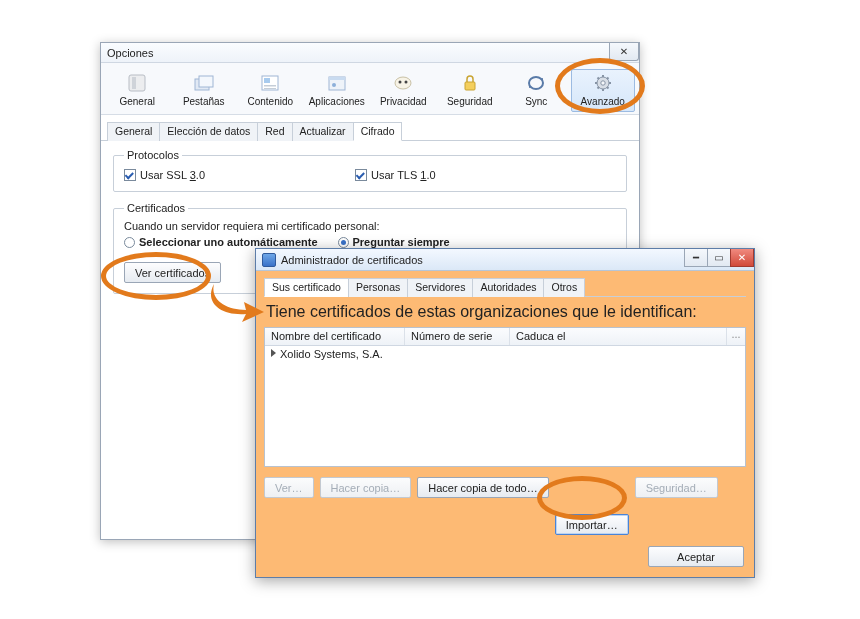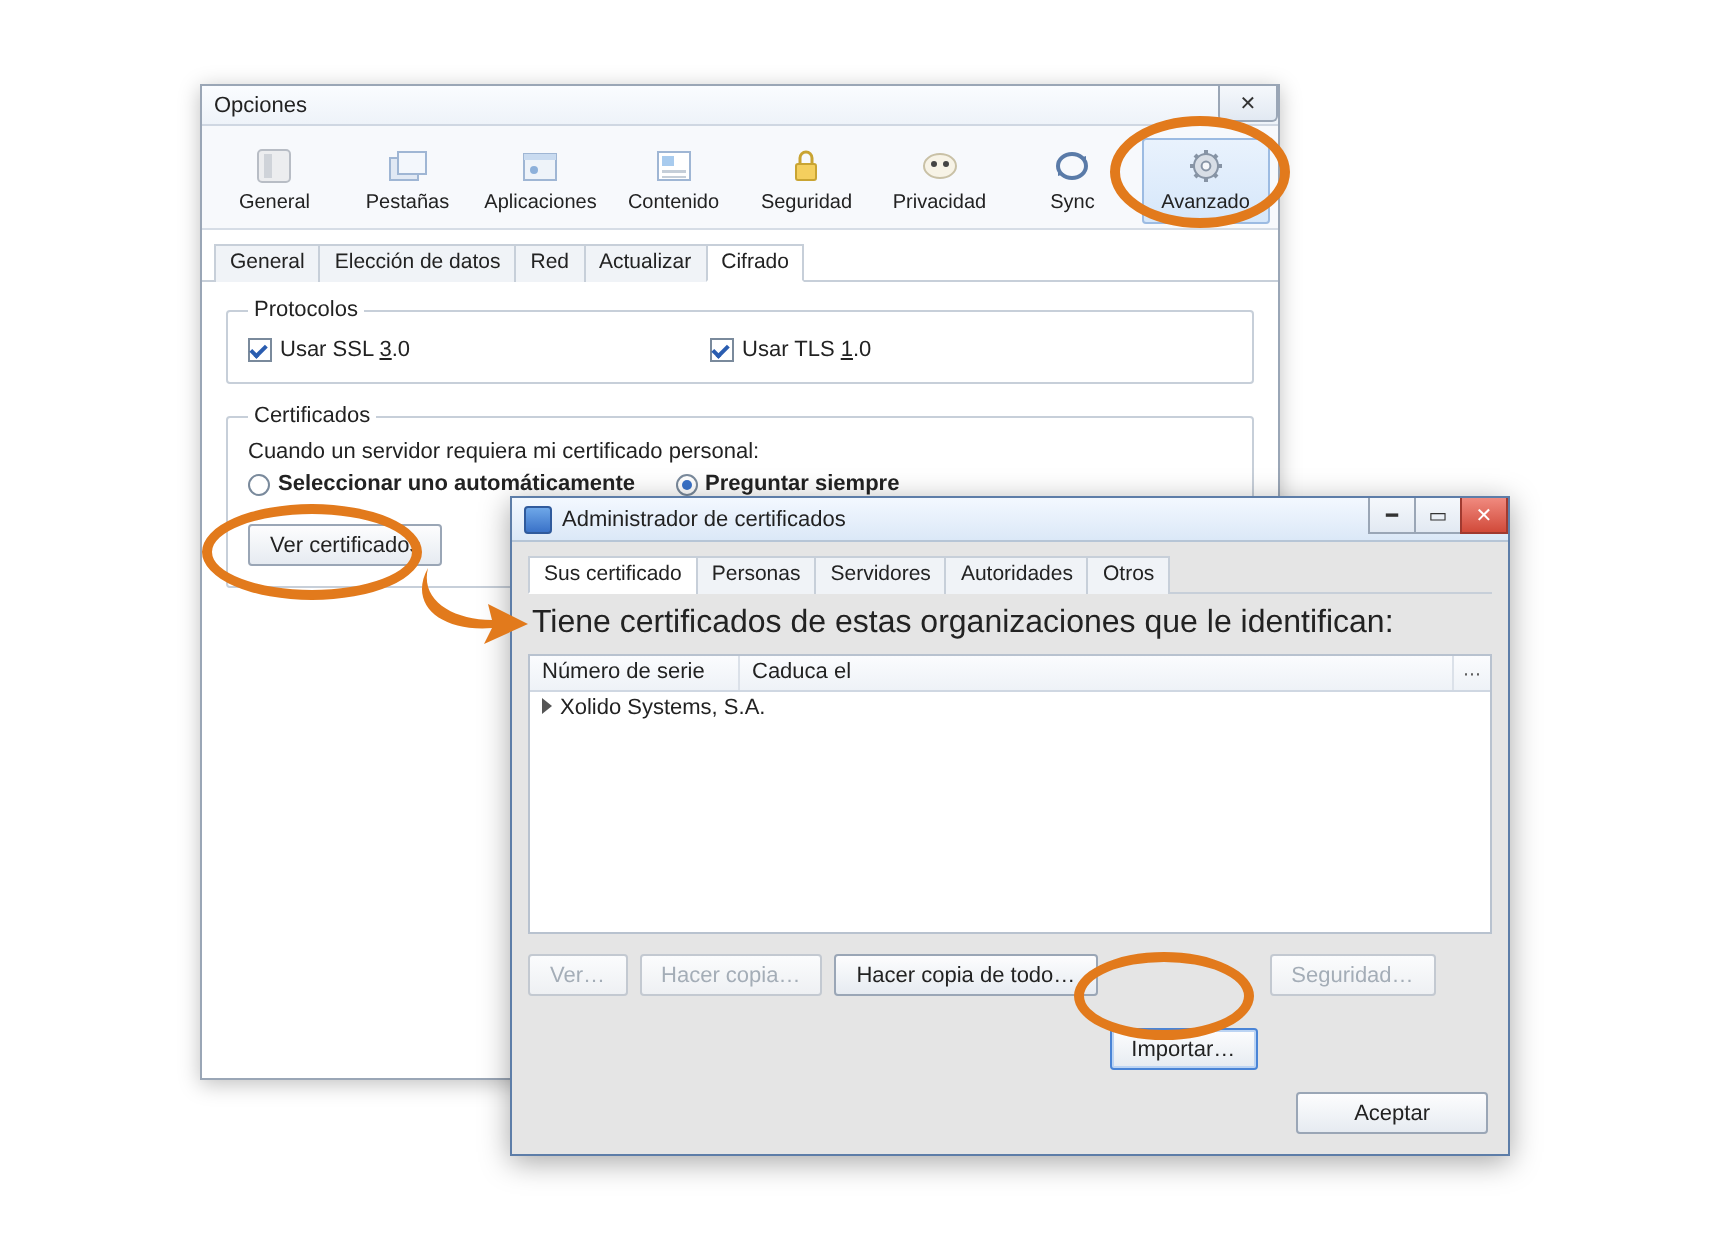--- a/index.html
+++ b/index.html
@@ -235,21 +235,21 @@
   }
 
   
   .win-cert {
     position: absolute;
     left: 255px;
     top: 248px;
     width: 500px;
     height: 330px;
     border: 1px solid #5d7da8;
-    background: #e5e5e5;
+    background: #fdba74;
     box-shadow: 0 3px 14px rgba(0,0,0,0.35);
   }
   .cert-inner {
     padding: 6px 8px 8px 8px;
   }
   .cert-tabs {
     display: flex;
     border-bottom: 1px solid #c7cfd9;
   }
   .cert-tabs .subtab {
@@ -360,56 +360,56 @@
         <svg width="22" height="20">
             <rect x="2" y="6" width="14" height="11" fill="#e1e9f4" stroke="#9fb6d4"></rect>
             <rect x="6" y="3" width="14" height="11" fill="#f3f7fc" stroke="#9fb6d4"></rect>
           </svg>
       </span>
       <span class="lbl">Pestañas</span>
     </div>
     <div class="toolbtn">
       <span class="icon">
         <svg width="22" height="20">
-            <rect x="3" y="4" width="16" height="13" fill="#eef3f9" stroke="#9fb6d4"></rect>
-            <rect x="3" y="4" width="16" height="3" fill="#c9dbf0"></rect>
-            <circle cx="8" cy="12" r="2" fill="#8db0da"></circle>
-          </svg>
-      </span>
-      <span class="lbl">Aplicaciones</span>
-    </div>
-    <div class="toolbtn">
-      <span class="icon">
-        <svg width="22" height="20">
             <rect x="3" y="3" width="16" height="14" fill="#fff" stroke="#9fb6d4"></rect>
             <rect x="5" y="5" width="6" height="5" fill="#a8cbee"></rect>
             <rect x="5" y="12" width="12" height="1.5" fill="#c5ced8"></rect>
             <rect x="5" y="15" width="12" height="1" fill="#c5ced8"></rect>
           </svg>
       </span>
       <span class="lbl">Contenido</span>
     </div>
     <div class="toolbtn">
       <span class="icon">
         <svg width="22" height="20">
-            <rect x="6" y="9" width="10" height="8" rx="1" fill="#f4cf5e" stroke="#c9a432"></rect>
-            <path d="M8 9 V6 a3 3 0 0 1 6 0 V9" fill="none" stroke="#c9a432" stroke-width="1.5"></path>
-          </svg>
-      </span>
-      <span class="lbl">Seguridad</span>
+            <rect x="3" y="4" width="16" height="13" fill="#eef3f9" stroke="#9fb6d4"></rect>
+            <rect x="3" y="4" width="16" height="3" fill="#c9dbf0"></rect>
+            <circle cx="8" cy="12" r="2" fill="#8db0da"></circle>
+          </svg>
+      </span>
+      <span class="lbl">Aplicaciones</span>
     </div>
     <div class="toolbtn">
       <span class="icon">
         <svg width="22" height="20">
             <ellipse cx="11" cy="10" rx="8" ry="6" fill="#f7f3e6" stroke="#c9c1a6"></ellipse>
             <circle cx="8" cy="9" r="1.5" fill="#444"></circle>
             <circle cx="14" cy="9" r="1.5" fill="#444"></circle>
           </svg>
       </span>
       <span class="lbl">Privacidad</span>
+    </div>
+    <div class="toolbtn">
+      <span class="icon">
+        <svg width="22" height="20">
+            <rect x="6" y="9" width="10" height="8" rx="1" fill="#f4cf5e" stroke="#c9a432"></rect>
+            <path d="M8 9 V6 a3 3 0 0 1 6 0 V9" fill="none" stroke="#c9a432" stroke-width="1.5"></path>
+          </svg>
+      </span>
+      <span class="lbl">Seguridad</span>
     </div>
     <div class="toolbtn">
       <span class="icon">
         <svg width="22" height="20">
             <path d="M4 10 a7 6 0 0 1 14 0" fill="none" stroke="#5a7ba8" stroke-width="2"></path>
             <path d="M18 10 a7 6 0 0 1 -14 0" fill="none" stroke="#5a7ba8" stroke-width="2"></path>
             <path d="M15 6 l3 -1 l0 3 z" fill="#5a7ba8"></path>
             <path d="M7 14 l-3 1 l0 -3 z" fill="#5a7ba8"></path>
           </svg>
       </span>
@@ -502,20 +502,21 @@
       <div class="subtab">Personas</div>
       <div class="subtab">Servidores</div>
       <div class="subtab">Autoridades</div>
       <div class="subtab">Otros</div>
     </div>
 
     <div class="cert-caption">Tiene certificados de estas organizaciones que le identifican:</div>
 
     <div class="cert-table">
       <div class="cert-thead">
+        <div class="col" style="width:140px">Nombre del certificado</div>
         <div class="col" style="width:105px">Número de serie</div>
         <div class="col" style="flex:1">Caduca el</div>
         <div class="colmenu">⋯</div>
       </div>
       <div class="cert-row">
         <span class="tri"></span>
         <span>Xolido Systems, S.A.</span>
       </div>
     </div>
 

